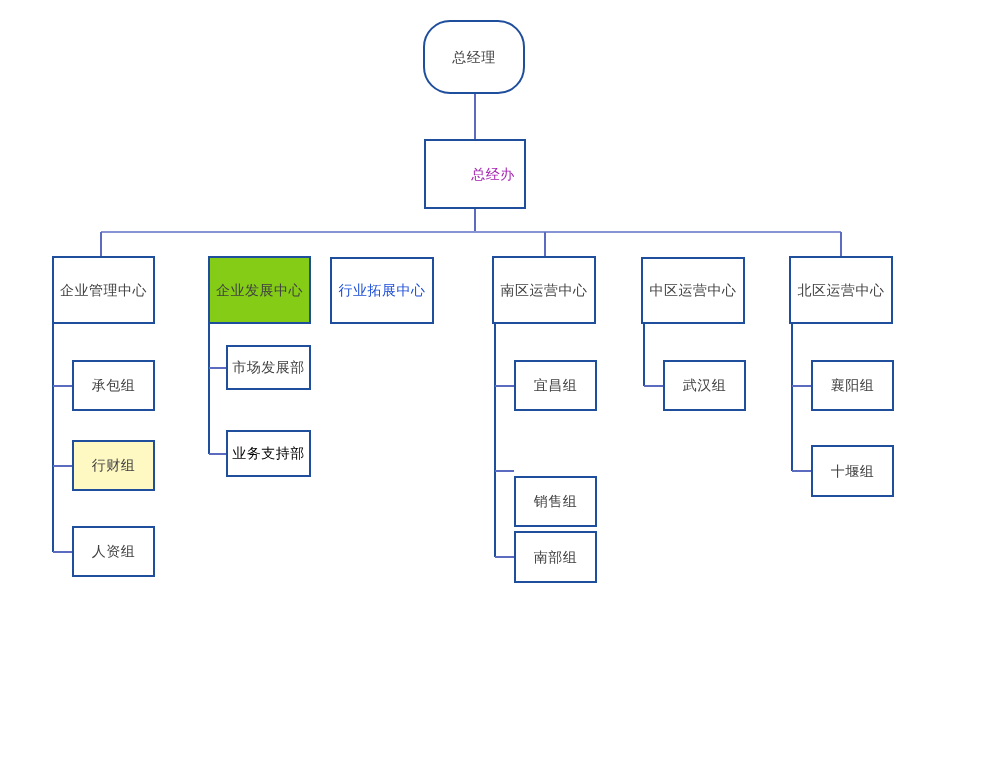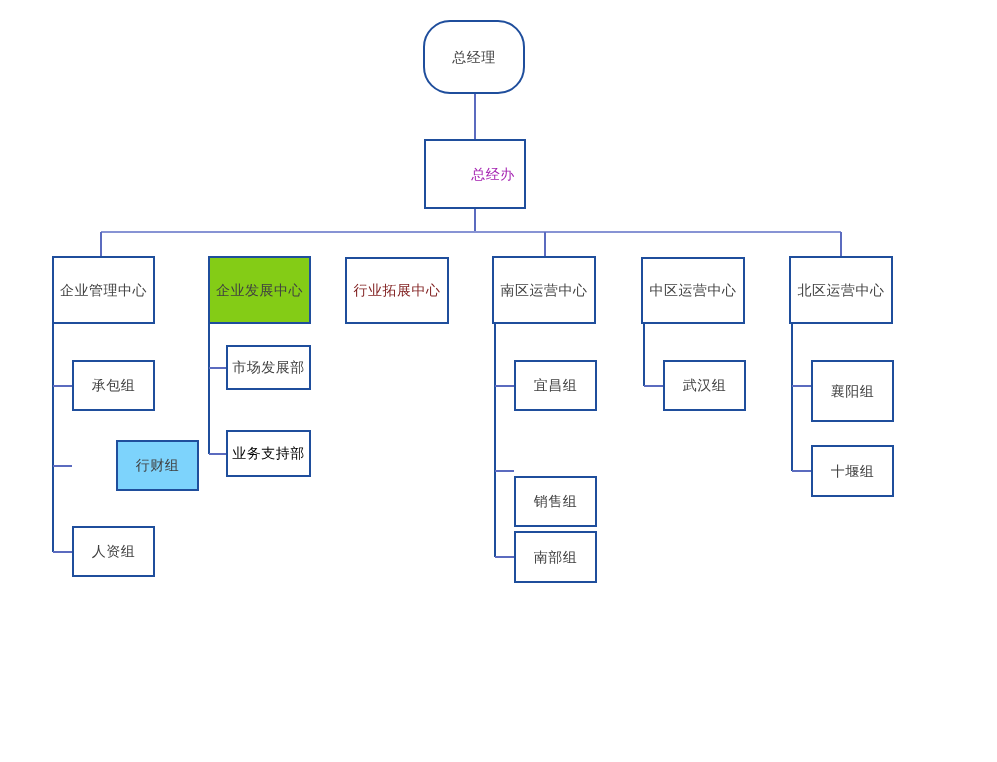--- a/index.html
+++ b/index.html
@@ -87,36 +87,36 @@
       </div>
       <div class="node level-1" style="left: 424px; top: 139px; width: 102px; height: 70px; border-color: rgb(31, 78, 156); background: rgb(255, 255, 255); color: #a21caf; padding-left: 36px;">
         <span class="node-label">总经办</span>
       </div>
       <div class="node level-2" style="left: 52px; top: 256px; width: 103px; height: 68px; border-color: rgb(31, 78, 156); background: rgb(255, 255, 255); color: rgb(64, 64, 64);">
         <span class="node-label">企业管理中心</span>
       </div>
       <div class="node level-2" style="left: 208px; top: 256px; width: 103px; height: 68px; border-color: rgb(31, 78, 156); background: #84cc16; color: rgb(64, 64, 64);">
         <span class="node-label">企业发展中心</span>
       </div>
-      <div class="node level-2" style="left: 345px; top: 257px; width: 104px; height: 67px; border-color: rgb(31, 78, 156); background: rgb(255, 255, 255); color: #7f1d1d;">
+      <div class="node level-2" style="left: 330px; top: 257px; width: 104px; height: 67px; border-color: rgb(31, 78, 156); background: rgb(255, 255, 255); color: #1d4ed8;">
         <span class="node-label">行业拓展中心</span>
       </div>
       <div class="node level-2" style="left: 492px; top: 256px; width: 104px; height: 68px; border-color: rgb(31, 78, 156); background: rgb(255, 255, 255); color: rgb(64, 64, 64);">
         <span class="node-label">南区运营中心</span>
       </div>
       <div class="node level-2" style="left: 641px; top: 257px; width: 104px; height: 67px; border-color: rgb(31, 78, 156); background: rgb(255, 255, 255); color: rgb(64, 64, 64);">
         <span class="node-label">中区运营中心</span>
       </div>
       <div class="node level-2" style="left: 789px; top: 256px; width: 104px; height: 68px; border-color: rgb(31, 78, 156); background: rgb(255, 255, 255); color: rgb(64, 64, 64);">
         <span class="node-label">北区运营中心</span>
       </div>
       <div class="node level-3" style="left: 72px; top: 360px; width: 83px; height: 51px; border-color: rgb(31, 78, 156); background: rgb(255, 255, 255); color: rgb(64, 64, 64);">
         <span class="node-label">承包组</span>
       </div>
-      <div class="node level-3" style="left: 72px; top: 440px; width: 83px; height: 51px; border-color: rgb(31, 78, 156); background: #7dd3fc; color: rgb(64, 64, 64); margin-left: 44px;">
+      <div class="node level-3" style="left: 72px; top: 440px; width: 83px; height: 51px; border-color: rgb(31, 78, 156); background: #fef9c3; color: rgb(64, 64, 64);">
         <span class="node-label">行财组</span>
       </div>
       <div class="node level-3" style="left: 72px; top: 526px; width: 83px; height: 51px; border-color: rgb(31, 78, 156); background: rgb(255, 255, 255); color: rgb(64, 64, 64);">
         <span class="node-label">人资组</span>
       </div>
       <div class="node level-3" style="left: 226px; top: 345px; width: 85px; height: 45px; border-color: rgb(31, 78, 156); background: rgb(255, 255, 255); color: rgb(64, 64, 64);">
         <span class="node-label">市场发展部</span>
       </div>
       <div class="node level-3" style="left: 226px; top: 430px; width: 85px; height: 47px; border-color: rgb(31, 78, 156); background: rgb(255, 255, 255); color: #000000;">
         <span class="node-label">业务支持部</span>
@@ -126,20 +126,20 @@
       </div>
       <div class="node level-3" style="left: 514px; top: 445px; width: 83px; height: 51px; border-color: rgb(31, 78, 156); background: rgb(255, 255, 255); color: rgb(64, 64, 64); margin-top: 31px;">
         <span class="node-label">销售组</span>
       </div>
       <div class="node level-3" style="left: 514px; top: 531px; width: 83px; height: 52px; border-color: rgb(31, 78, 156); background: rgb(255, 255, 255); color: rgb(64, 64, 64);">
         <span class="node-label">南部组</span>
       </div>
       <div class="node level-3" style="left: 663px; top: 360px; width: 83px; height: 51px; border-color: rgb(31, 78, 156); background: rgb(255, 255, 255); color: rgb(64, 64, 64);">
         <span class="node-label">武汉组</span>
       </div>
-      <div class="node level-3" style="left: 811px; top: 360px; width: 83px; height: 62px; border-color: rgb(31, 78, 156); background: rgb(255, 255, 255); color: rgb(64, 64, 64);">
+      <div class="node level-3" style="left: 811px; top: 360px; width: 83px; height: 51px; border-color: rgb(31, 78, 156); background: rgb(255, 255, 255); color: rgb(64, 64, 64);">
         <span class="node-label">襄阳组</span>
       </div>
       <div class="node level-3" style="left: 811px; top: 445px; width: 83px; height: 52px; border-color: rgb(31, 78, 156); background: rgb(255, 255, 255); color: rgb(64, 64, 64);">
         <span class="node-label">十堰组</span>
       </div>
     </div>
 </div>
 
 </body></html>

